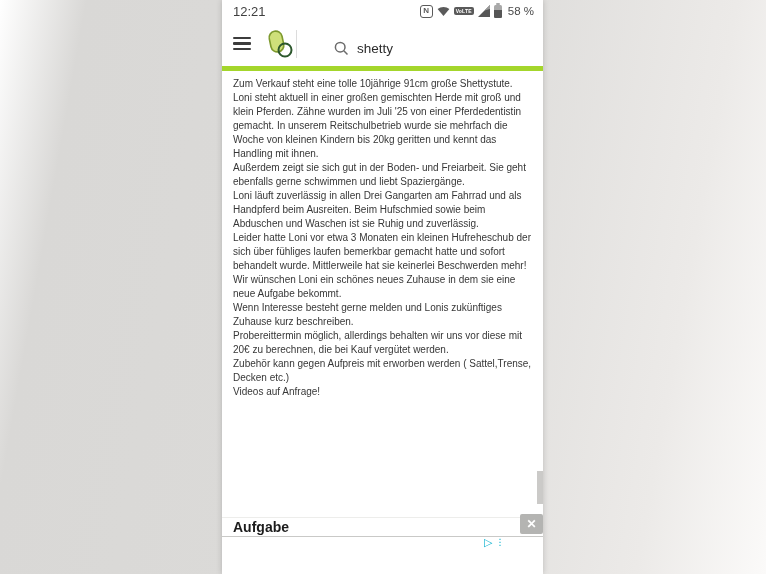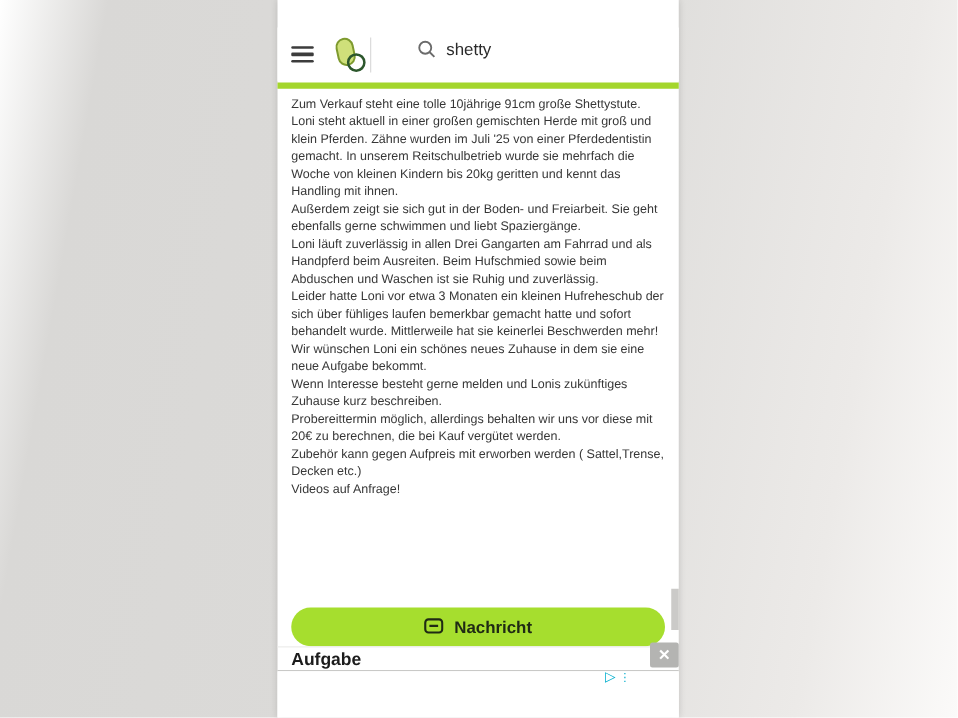--- a/index.html
+++ b/index.html
@@ -26,21 +26,21 @@
   .batt:before{content:"";position:absolute;left:2px;top:-2px;width:4px;height:2px;background:#a9a9a9;border-radius:1px;}
   .batt-fill{position:absolute;left:0;bottom:0;width:100%;height:58%;background:#565656;border-radius:0 0 1.5px 1.5px;}
   .pct{font-size:11.5px;color:#4a4a4a;margin-left:2px;}
   
   .app-bar{position:absolute;left:0;top:22px;width:100%;height:43px;background:#fff;}
   .hamburger{position:absolute;left:11px;top:15px;width:18px;height:13px;
              display:flex;flex-direction:column;justify-content:space-between;cursor:pointer;}
   .hamburger span{display:block;height:2.2px;background:#3c3c3c;border-radius:1px;}
   .logo{position:absolute;left:44px;top:7px;width:28px;height:30px;}
   .vdivider{position:absolute;left:74px;top:8px;width:1px;height:28px;background:#dcdcdc;}
-  .search{position:absolute;left:112px;top:10px;display:flex;align-items:flex-start;gap:8px;height:24px;cursor:text;}
+  .search{position:absolute;left:112px;top:10px;display:flex;align-items:flex-end;gap:8px;height:24px;cursor:text;}
   .search-q{font-size:13.5px;color:#2b2b2b;}
   .accent-line{position:absolute;left:0;top:66px;width:100%;height:5px;}
   
   .desc{
     position:absolute;left:11px;top:77px;width:303px;
     font-size:10px;line-height:14px;color:#373737;
     white-space:pre-line;
   }
   .scroll-thumb{position:absolute;right:0;top:471px;width:6px;height:33px;background:#cbcac8;}
   
@@ -62,20 +62,38 @@
   .adchoices{position:absolute;left:262px;top:0px;display:flex;align-items:center;gap:3px;color:#00aecd;}
   .adc-tri{font-size:11px;line-height:11px;}
   .adc-dots{font-size:9px;line-height:11px;letter-spacing:0;}
 </style>
 </head>
 <body>
 
 <div id="screen">
   <div class="phone">
 
+    <div class="status-bar">
+      <span class="time">12:21</span>
+      <div class="sb-right">
+        <span class="nfc">N</span>
+        <svg width="13" height="11" viewBox="0 0 13 11">
+          <path d="M6.5 10 L0.6 3.1 A9.5 9.5 0 0 1 12.4 3.1 Z" fill="#5a5a5a"></path>
+        </svg>
+        <span class="volte">VoLTE</span>
+        <svg width="12" height="12" viewBox="0 0 12 12">
+          <polygon points="12,0 12,12 0,12" fill="#565656"></polygon>
+          <polygon points="12,0 12,4 6.5,5.5" fill="#9b9b9b"></polygon>
+        </svg>
+        <span class="batt">
+            <span class="batt-fill"></span>
+          </span>
+        <span class="pct">58 %</span>
+      </div>
+    </div>
 
     <div class="app-bar">
       <div class="hamburger">
         <span></span>
           <span></span>
           <span></span>
       </div>
       <svg class="logo" viewBox="0 0 28 30">
         <rect x="4" y="2" width="13" height="21" rx="6.5" fill="#cfe07a" stroke="#7e9a2e" stroke-width="1.6" transform="rotate(-12 10.5 12.5)"></rect>
         <circle cx="19" cy="21" r="6.5" fill="none" stroke="#2c572c" stroke-width="2"></circle>
@@ -98,27 +116,20 @@
 Loni läuft zuverlässig in allen Drei Gangarten am Fahrrad und als Handpferd beim Ausreiten. Beim Hufschmied sowie beim Abduschen und Waschen ist sie Ruhig und zuverlässig.
 Leider hatte Loni vor etwa 3 Monaten ein kleinen Hufreheschub der sich über fühliges laufen bemerkbar gemacht hatte und sofort behandelt wurde. Mittlerweile hat sie keinerlei Beschwerden mehr!
 Wir wünschen Loni ein schönes neues Zuhause in dem sie eine neue Aufgabe bekommt.
 Wenn Interesse besteht gerne melden und Lonis zukünftiges Zuhause kurz beschreiben.
 Probereittermin möglich, allerdings behalten wir uns vor diese mit 20€ zu berechnen, die bei Kauf vergütet werden.
 Zubehör kann gegen Aufpreis mit erworben werden ( Sattel,Trense, Decken etc.)
 Videos auf Anfrage!</div>
 
     <div class="scroll-thumb"></div>
 
-    <button class="msg-btn" style="background:#a6de2e">
-      <svg width="16" height="15" viewBox="0 0 16 15">
-        <rect x="1.2" y="1.5" width="13.6" height="10.5" rx="2.6" fill="none" stroke="#1f2a14" stroke-width="1.7"></rect>
-        <line x1="4.5" y1="6.7" x2="11.5" y2="6.7" stroke="#1f2a14" stroke-width="1.7"></line>
-      </svg>
-      <span class="lbl">Nachricht</span>
-    </button>
 
     <div class="bar-divider"></div>
 
     <div class="anbieter">Aufgabe</div>
     <div class="sect-divider"></div>
 
     <button class="close-btn">
       <span>✕</span>
     </button>
 

